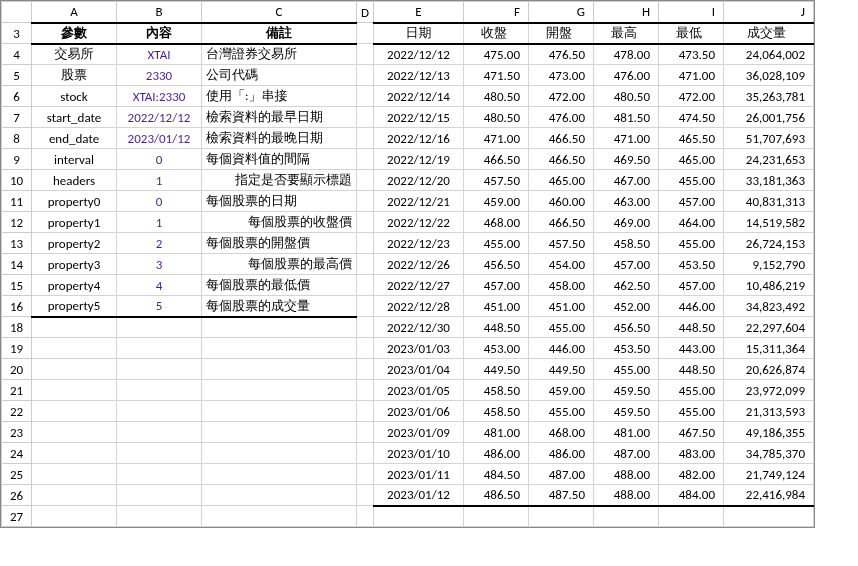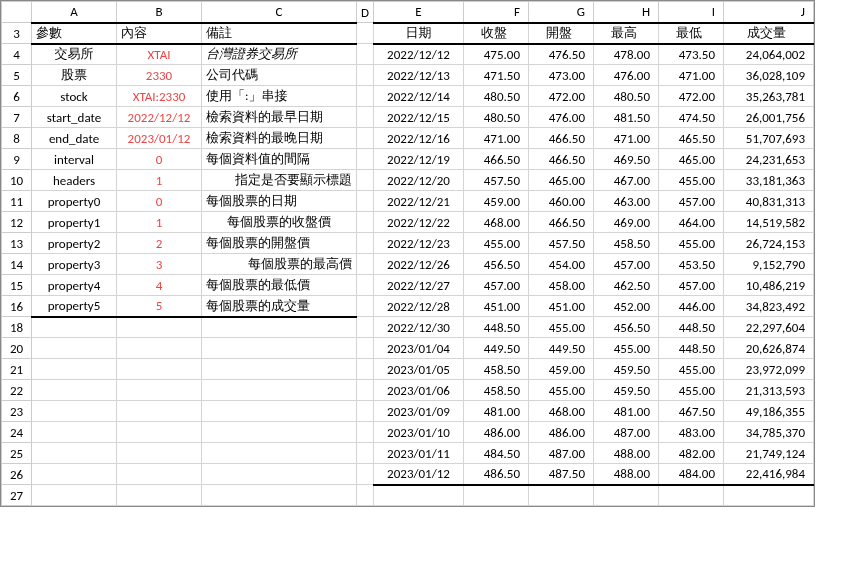--- a/index.html
+++ b/index.html
@@ -30,24 +30,24 @@
   .colA { width: 85px; text-align: center; }
   .colB { width: 85px; text-align: center; }
   .colC { width: 155px; text-align: center; }
   .colD { width: 15px; }
   .colE { width: 90px; text-align: center; }
   .colF { width: 65px; text-align: right; padding-right: 8px; }
   .colG { width: 65px; text-align: right; padding-right: 8px; }
   .colH { width: 65px; text-align: right; padding-right: 8px; }
   .colI { width: 65px; text-align: right; padding-right: 8px; }
   .colJ { width: 90px; text-align: right; padding-right: 8px; }
-  .blue { color: #ef4444; }
+  .blue { color: #4c1d95; }
   .lhead {
-    text-align: left;
-    font-weight: normal;
+    text-align: center;
+    font-weight: bold;
     border-top: 2px solid #000 !important;
     border-bottom: 2px solid #000 !important;
   }
   .rhead {
     text-align: center !important;
     border-top: 2px solid #000 !important;
     border-bottom: 2px solid #000 !important;
   }
   .left-bottom { border-bottom: 2px solid #000 !important; }
   .right-bottom { border-bottom: 2px solid #000 !important; }
@@ -85,21 +85,21 @@
           <td class="colF rhead">收盤</td>
           <td class="colG rhead">開盤</td>
           <td class="colH rhead">最高</td>
           <td class="colI rhead">最低</td>
           <td class="colJ rhead">成交量</td>
         </tr>
         <tr>
           <th class="rowhdr">4</th>
           <td class="colA">交易所</td>
           <td class="colB blue">XTAI</td>
-          <td class="colC" style="text-align: left; font-style: italic;">台灣證券交易所</td>
+          <td class="colC" style="text-align: left;">台灣證券交易所</td>
           <td class="colD"></td>
           <td class="colE">2022/12/12</td>
           <td class="colF">475.00</td>
           <td class="colG">476.50</td>
           <td class="colH">478.00</td>
           <td class="colI">473.50</td>
           <td class="colJ">24,064,002</td>
         </tr>
         <tr>
           <th class="rowhdr">5</th>
@@ -189,21 +189,21 @@
           <td class="colF">459.00</td>
           <td class="colG">460.00</td>
           <td class="colH">463.00</td>
           <td class="colI">457.00</td>
           <td class="colJ">40,831,313</td>
         </tr>
         <tr>
           <th class="rowhdr">12</th>
           <td class="colA">property1</td>
           <td class="colB blue">1</td>
-          <td class="colC" style="text-align: center; margin-left: 48px;">每個股票的收盤價</td>
+          <td class="colC" style="text-align: right; margin-left: 48px;">每個股票的收盤價</td>
           <td class="colD"></td>
           <td class="colE">2022/12/22</td>
           <td class="colF">468.00</td>
           <td class="colG">466.50</td>
           <td class="colH">469.00</td>
           <td class="colI">464.00</td>
           <td class="colJ">14,519,582</td>
         </tr>
         <tr>
           <th class="rowhdr">13</th>
@@ -264,20 +264,33 @@
           <td class="colC"></td>
           <td class="colD"></td>
           <td class="colE">2022/12/30</td>
           <td class="colF">448.50</td>
           <td class="colG">455.00</td>
           <td class="colH">456.50</td>
           <td class="colI">448.50</td>
           <td class="colJ">22,297,604</td>
         </tr>
         <tr>
+          <th class="rowhdr">19</th>
+          <td class="colA"></td>
+          <td class="colB"></td>
+          <td class="colC"></td>
+          <td class="colD"></td>
+          <td class="colE">2023/01/03</td>
+          <td class="colF">453.00</td>
+          <td class="colG">446.00</td>
+          <td class="colH">453.50</td>
+          <td class="colI">443.00</td>
+          <td class="colJ">15,311,364</td>
+        </tr>
+        <tr>
           <th class="rowhdr">20</th>
           <td class="colA"></td>
           <td class="colB"></td>
           <td class="colC"></td>
           <td class="colD"></td>
           <td class="colE">2023/01/04</td>
           <td class="colF">449.50</td>
           <td class="colG">449.50</td>
           <td class="colH">455.00</td>
           <td class="colI">448.50</td>

